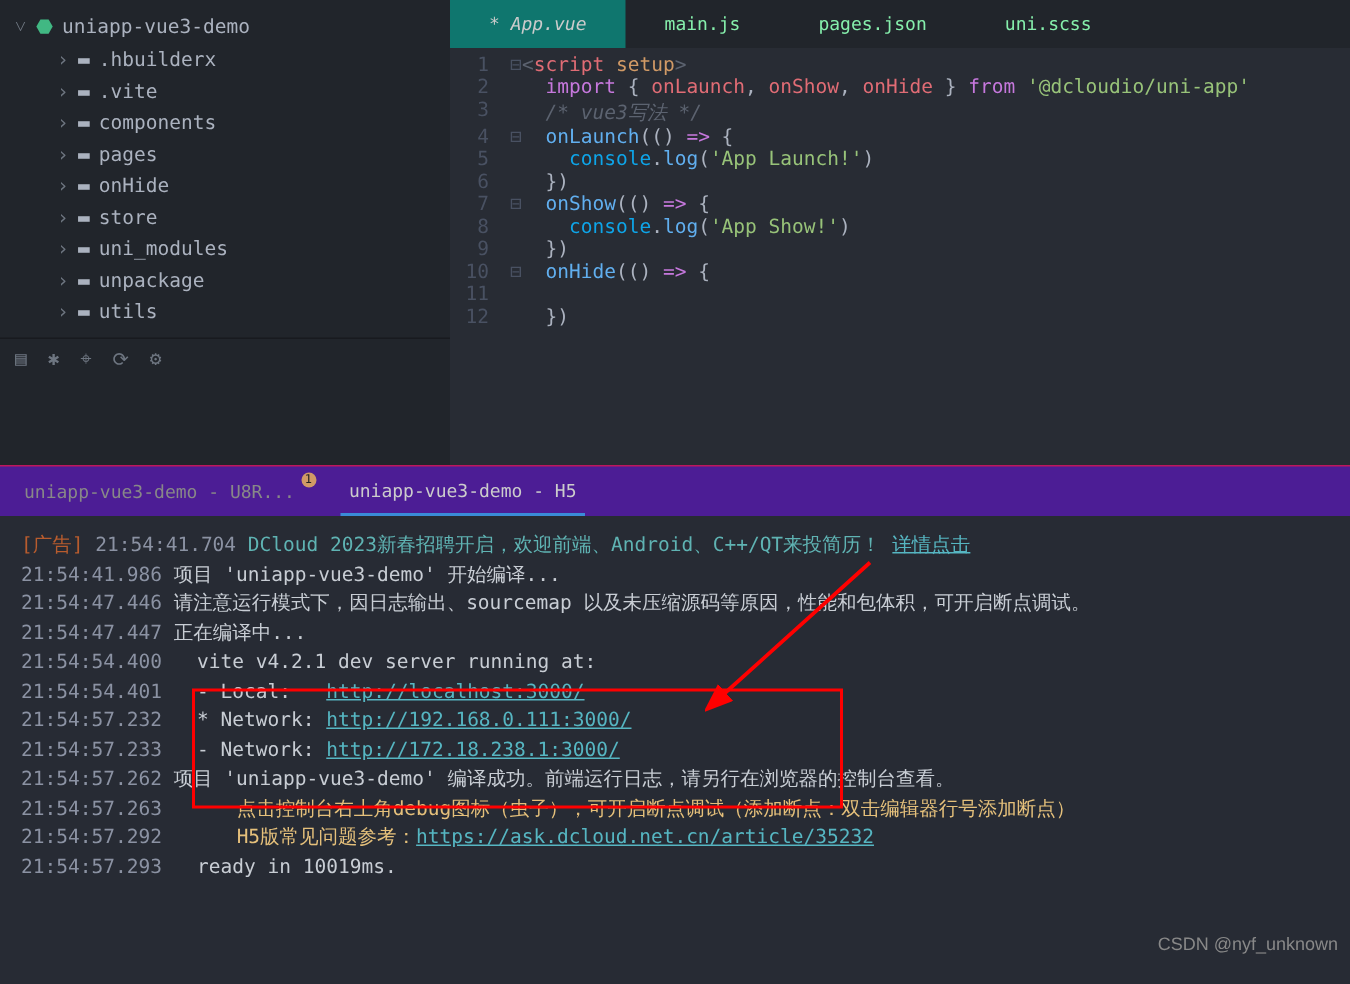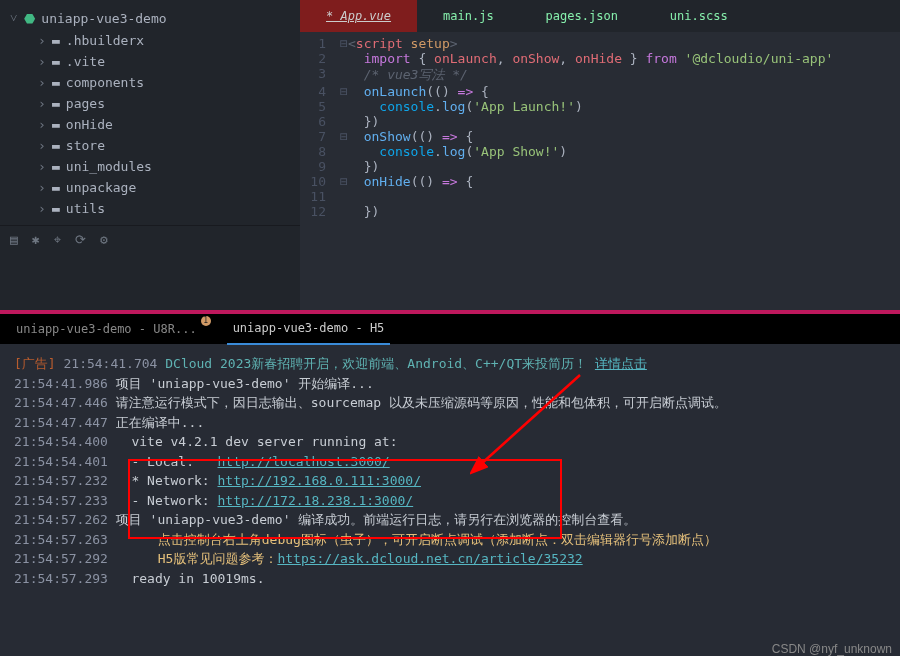--- a/index.html
+++ b/index.html
@@ -8,50 +8,50 @@
 .sidebar { width: 300px; background: #21252b; padding: 6px 0; overflow: hidden; }
 .project-root { padding: 4px 10px; color: #abb2bf; display: flex; align-items: center; gap: 6px; }
 .tree-item { padding: 3px 10px 3px 38px; color: #abb2bf; display: flex; align-items: center; gap: 6px; cursor: pointer; }
 .chevron { width: 8px; color: #6e7681; display: inline-block; }
 .folder-icon { color: #abb2bf; }
 .icon-bar { padding: 6px 10px; display: flex; gap: 14px; color: #6e7681; border-top: 1px solid #181a1f; margin-top: 6px; }
 .icon-bar span { cursor: pointer; }
 .editor { flex: 1; background: #282c34; display: flex; flex-direction: column; }
 .tabs { display: flex; background: #21252b; height: 32px; }
 .tab { padding: 0 26px; line-height: 32px; color: #86efac; cursor: pointer; font-size: 12px; }
-.tab.active { background: #7f1d1d; color: #ccc; font-style: italic; text-decoration: underline; }
+.tab.active { background: #0f766e; color: #ccc; font-style: italic; }
 .code { padding: 4px 0; font-size: 13px; }
 .line { display: flex; }
 .lineno { width: 40px; text-align: right; color: #495162; padding-right: 14px; user-select: none; }
 .fold { width: 8px; color: #495162; }
 .code-content { white-space: pre; }
 .c-tag { color: #5c6370; }
 .c-purple { color: #c678dd; }
 .c-red { color: #e06c75; }
 .c-orange { color: #d19a66; }
 .c-blue { color: #61afef; }
 .c-yellow { color: #0ea5e9; }
 .c-green { color: #98c379; }
 .c-grey { color: #5c6370; font-style: italic; }
 .c-white { color: #abb2bf; }
-.terminal-tabs { background: #000000; display: flex; padding: 0 10px; height: 34px; align-items: center; gap: 24px; border-top: 4px solid #be185d; }
+.terminal-tabs { background: #4c1d95; display: flex; padding: 0 10px; height: 34px; align-items: center; gap: 24px; border-top: 1px solid #be185d; }
 .term-tab { color: #888; cursor: pointer; padding: 8px 6px; font-size: 12px; position: relative; }
 .term-tab.active { color: #ccc; border-bottom: 2px solid #3a8bd8; }
 .badge { position: absolute; top: 2px; right: -8px; width: 10px; height: 10px; background: #d19a66; border-radius: 50%; font-size: 8px; color: #222; text-align: center; line-height: 10px; }
 .terminal { padding: 10px 14px; font-size: 13px; line-height: 1.5; }
 .tline { white-space: pre; }
 .ts { color: #8b92a3; }
 .ad { color: #b85c2e; }
 .cyan { color: #5fb3b3; }
 .yellow { color: #e5c07b; margin-left: 42px; }
 .link { color: #56b6c2; text-decoration: underline; cursor: pointer; }
 .white { color: #c8cdd4; }
 .redbox { position: absolute; border: 2px solid red; left: 128px; top: 459px; width: 434px; height: 80px; pointer-events: none; }
 .arrow { position: absolute; top: 370px; left: 470px; pointer-events: none; }
-.watermark { position: absolute; bottom: 0; right: 8px; color: #888; font-size: 12px; font-family: sans-serif; }
+.watermark { position: absolute; bottom: 20px; right: 8px; color: #888; font-size: 12px; font-family: sans-serif; }
 </style>
 </head>
 <body>
 
 <div class="top">
   <div class="sidebar">
     <div class="project-root">
       <span class="chevron">˅</span>
       <span style="color:#41b883">⬣</span>
       <span>uniapp-vue3-demo</span>

